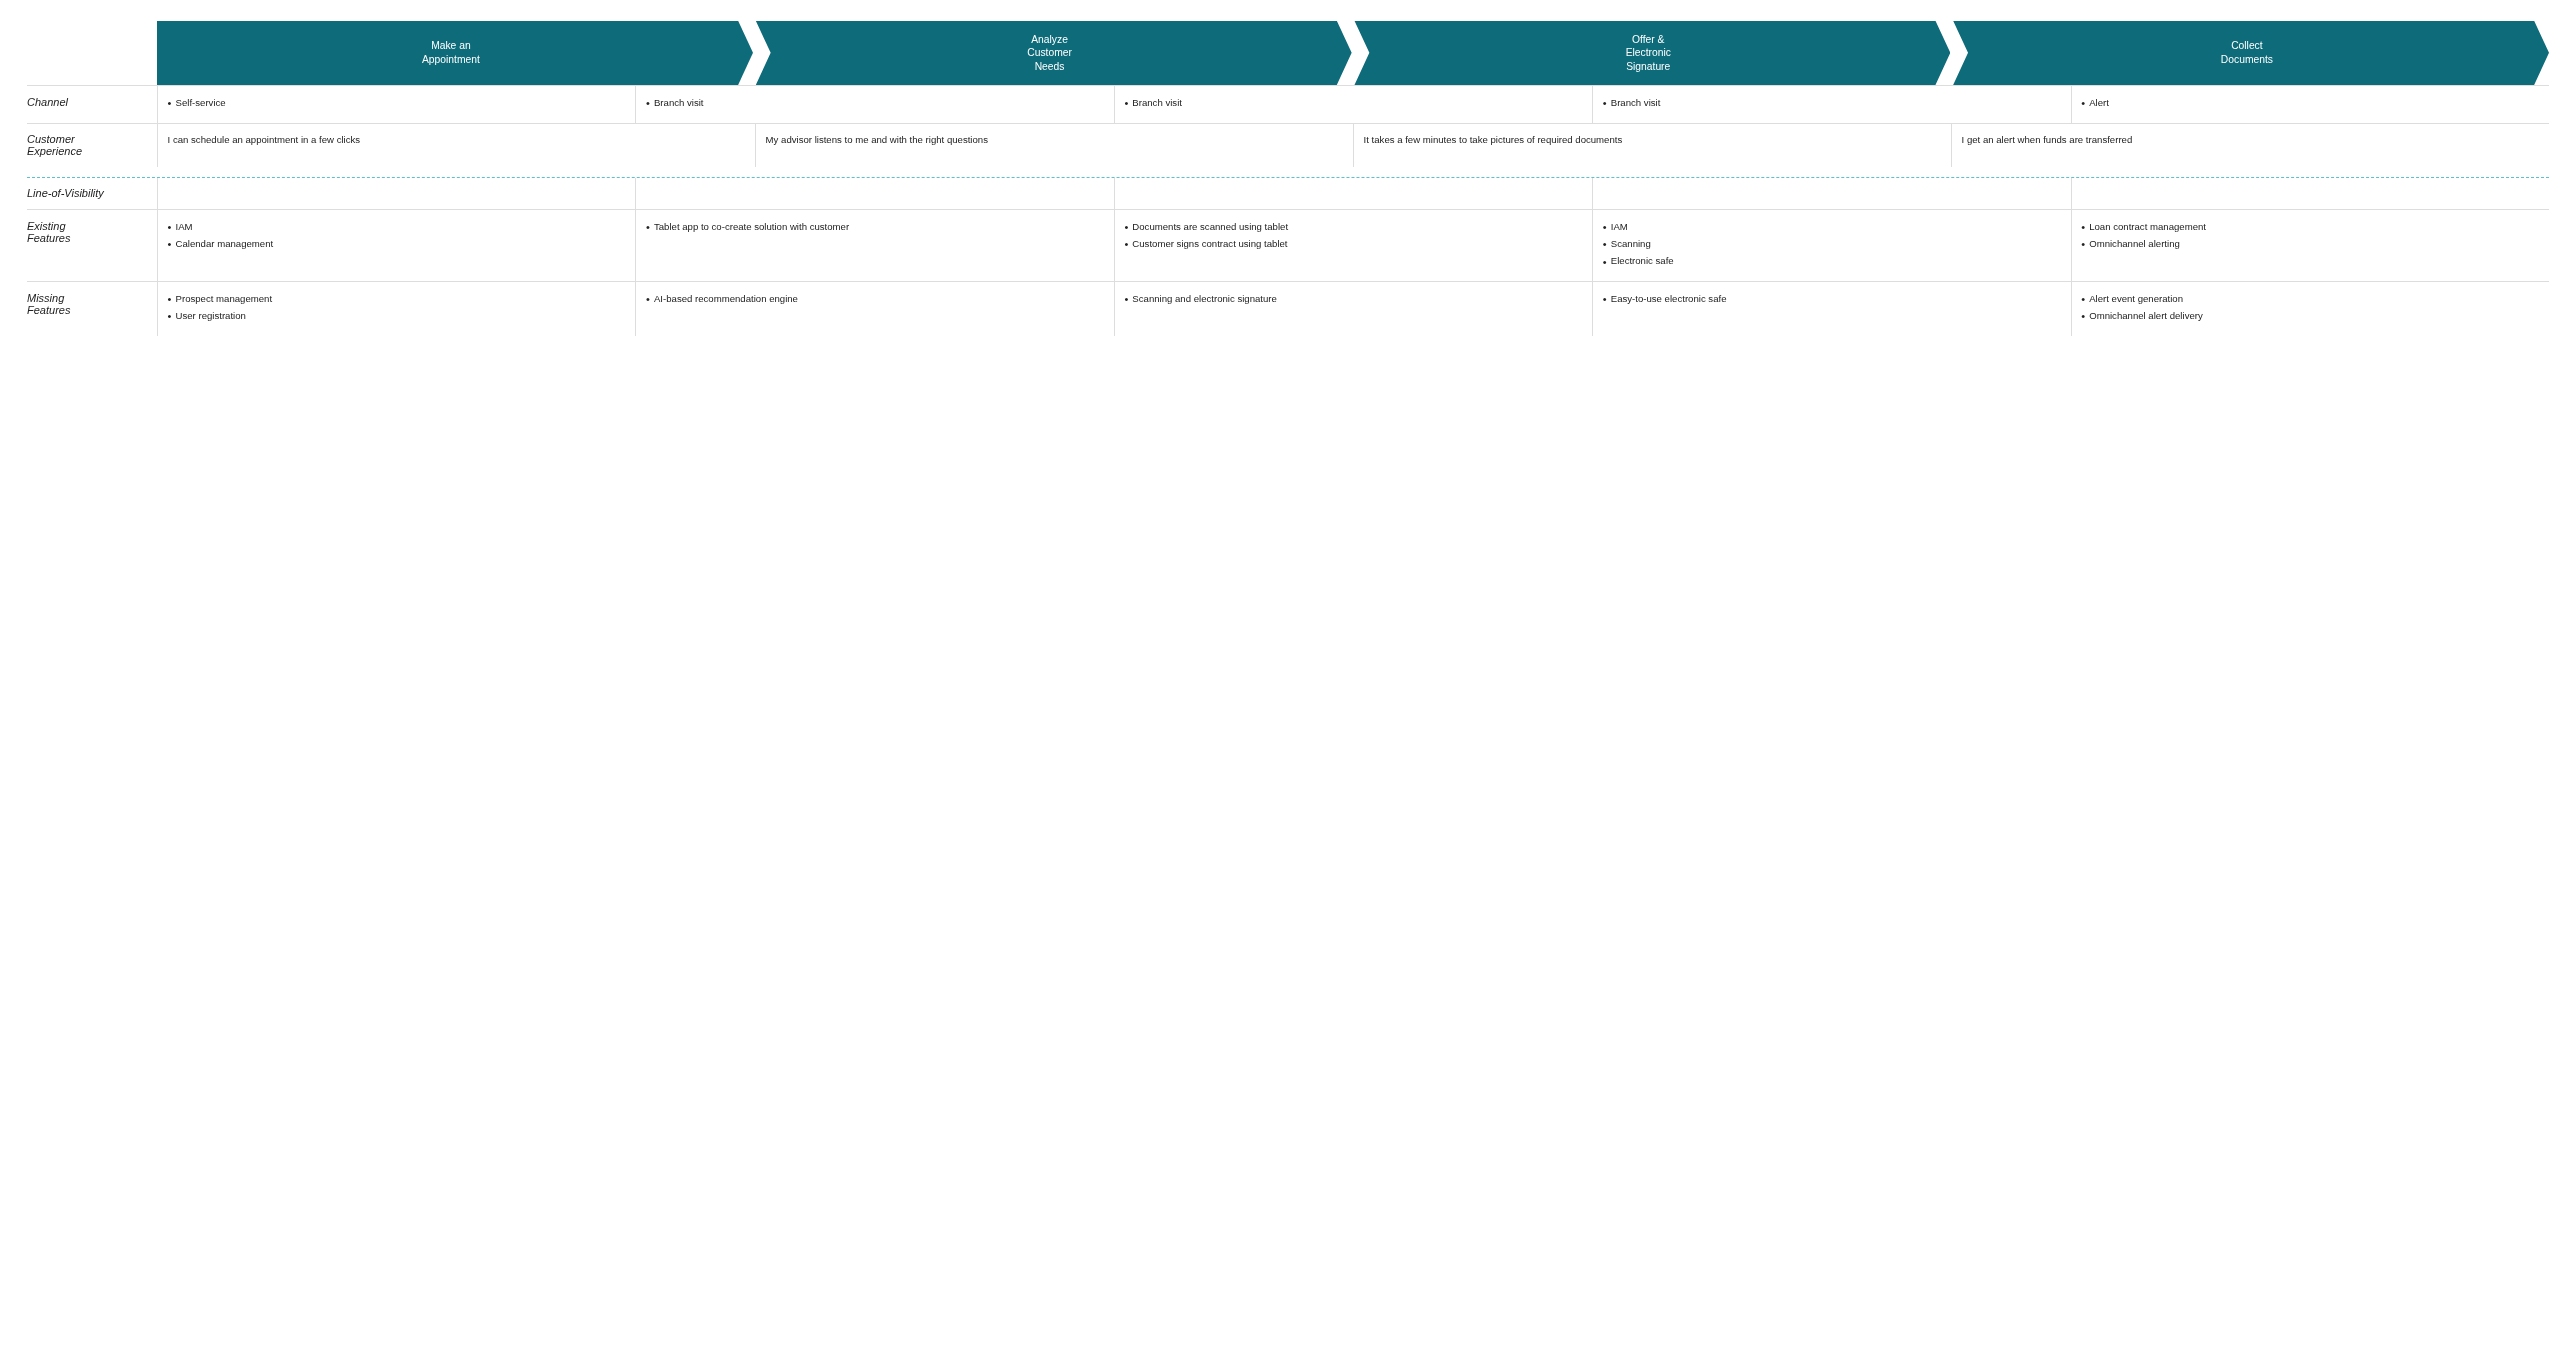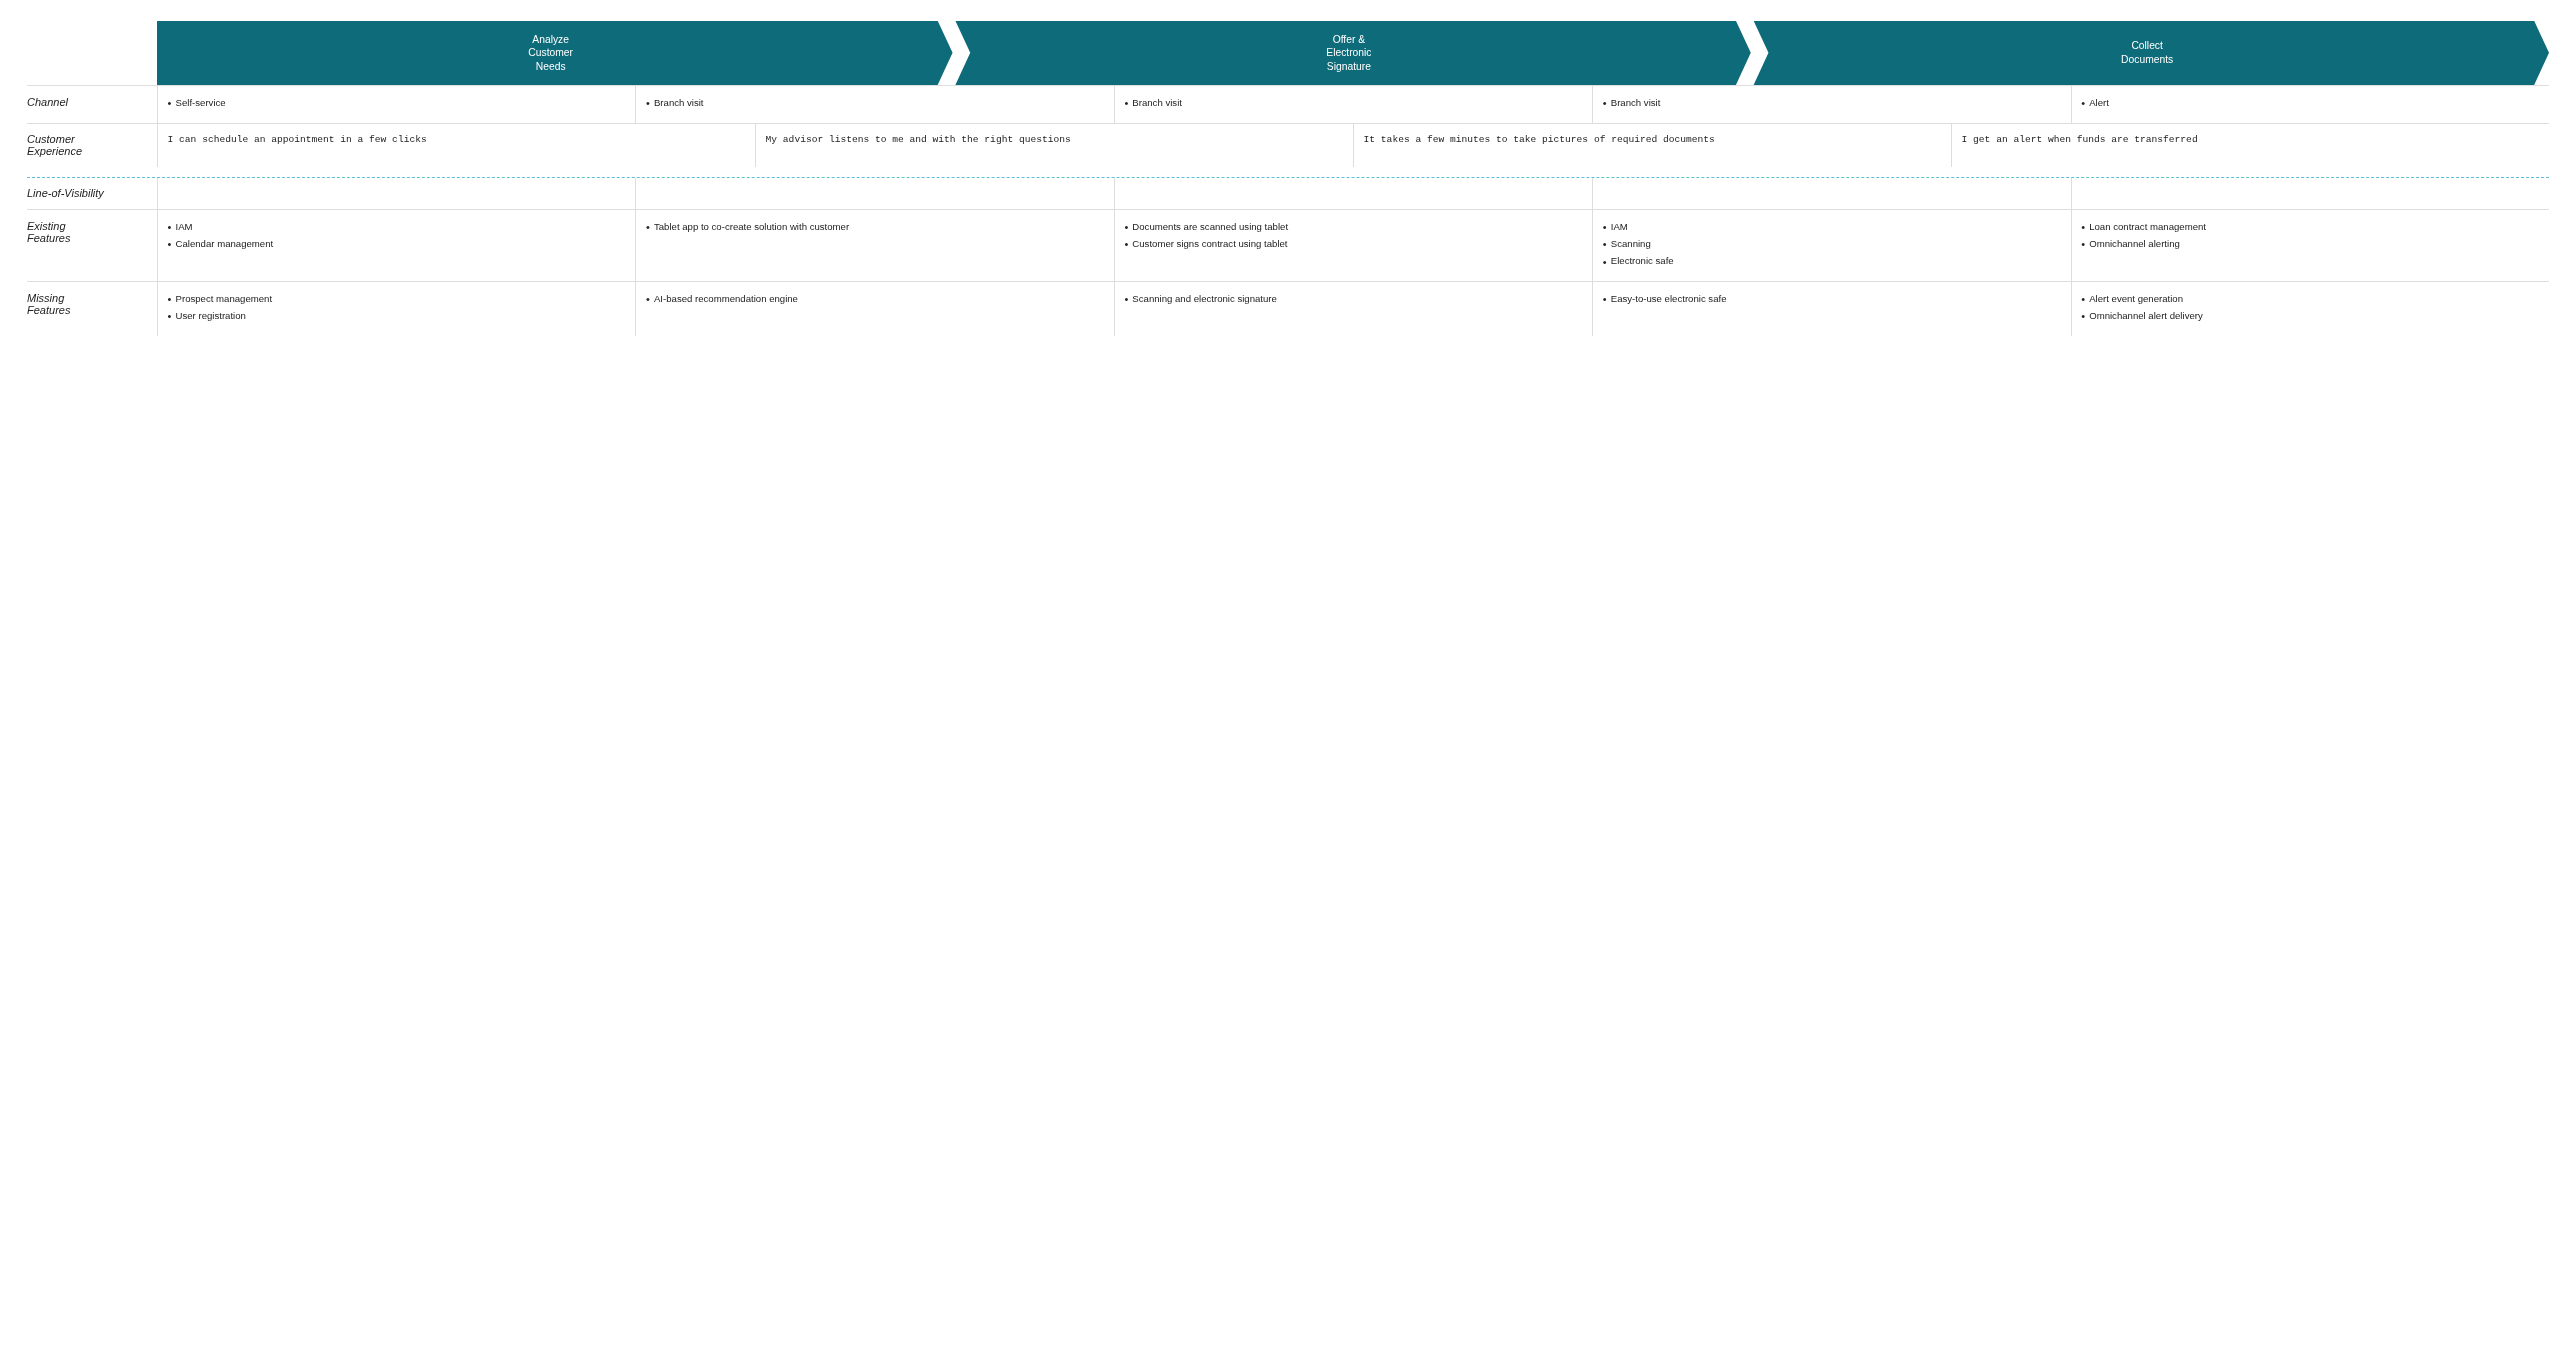--- a/index.html
+++ b/index.html
@@ -101,21 +101,20 @@
       line-height: 1.2;
       flex-shrink: 0;
     }
 
     .bullet-text {
       line-height: 1.5;
     }
 
     .plain-text {
       line-height: 1.55;
-      font-family: Liberation Mono, monospace;
     }
 
     .header-top {
       display: flex;
       align-items: center;
       margin-bottom: 0;
     }
 
     .step-label-header {
       width: 130px;
@@ -128,20 +127,24 @@
   </style>
 </head>
 <body>
 
 <div>
 
   <div class="header-top">
     <div class="step-label-header"></div>
     <div class="steps-area" id="steps-container">
         <div class="arrow-step">
+          <span class="arrow-step-text" style="white-space: pre-line;">Make an
+Appointment</span>
+        </div>
+        <div class="arrow-step">
           <span class="arrow-step-text" style="white-space: pre-line;">Analyze
 Customer
 Needs</span>
         </div>
         <div class="arrow-step">
           <span class="arrow-step-text" style="white-space: pre-line;">Offer &amp;
 Electronic
 Signature</span>
         </div>
         <div class="arrow-step">

